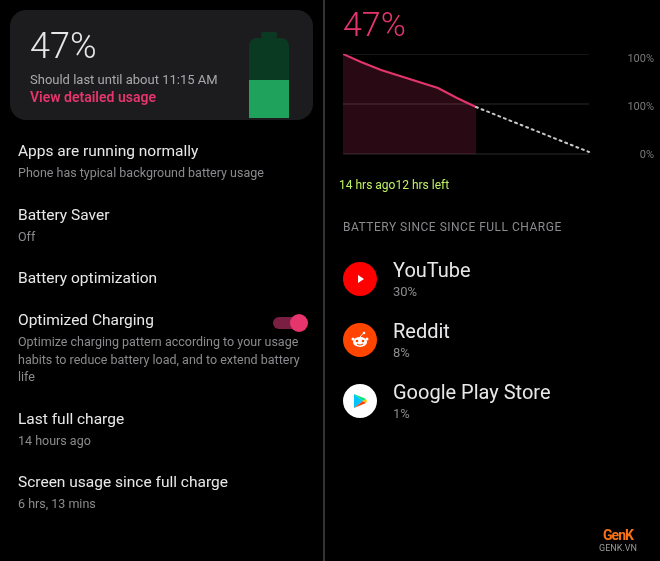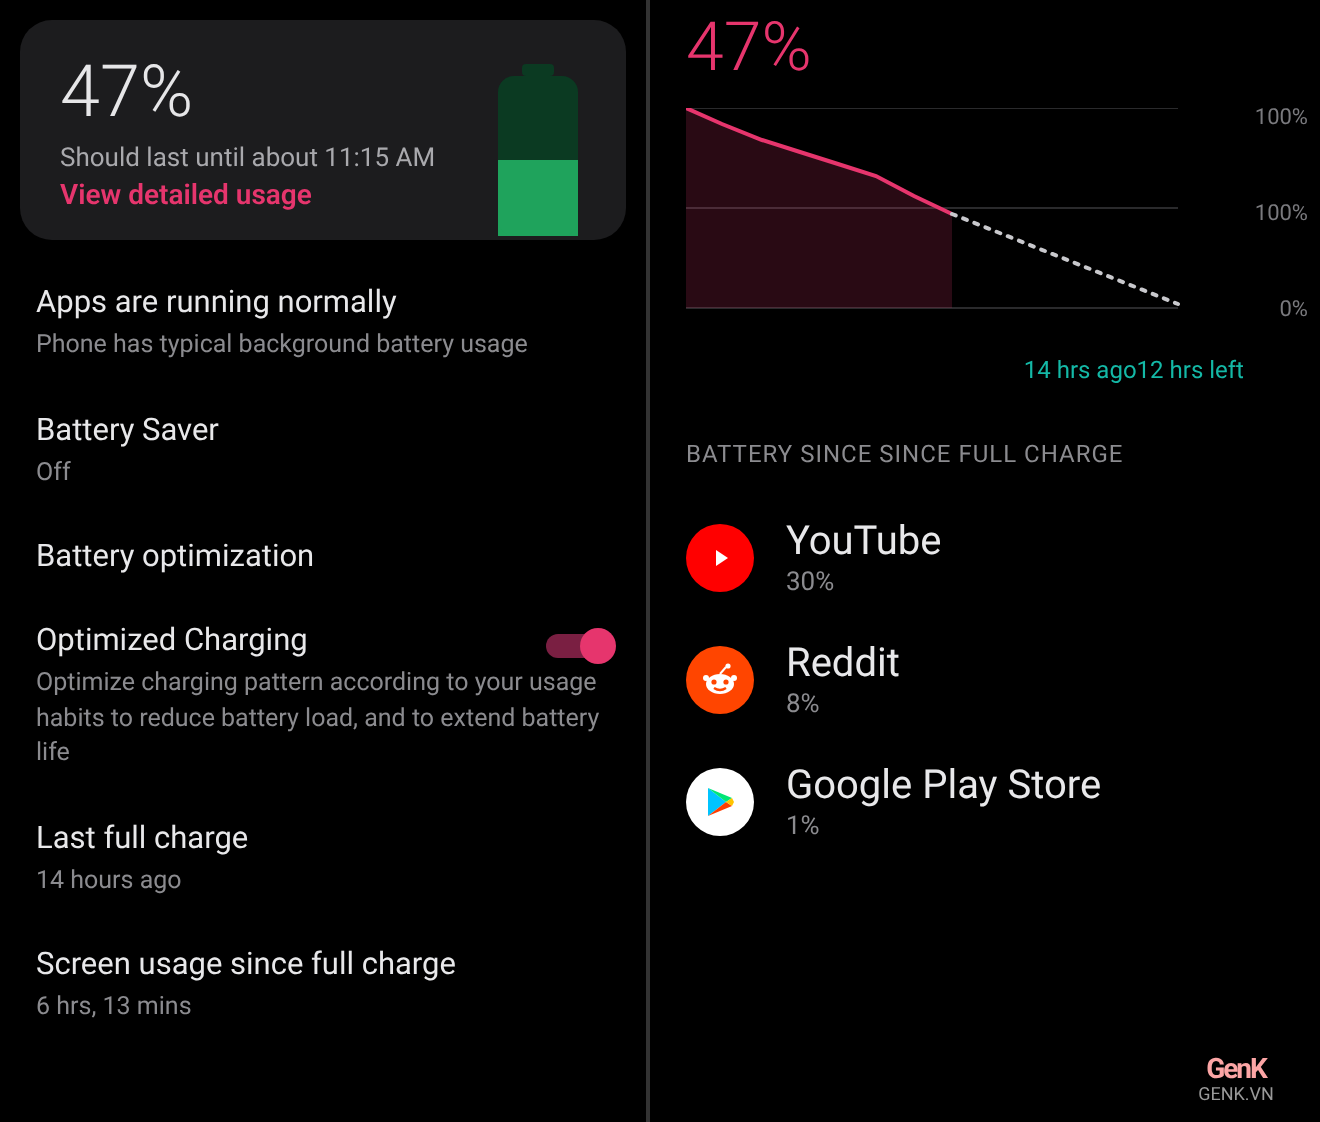--- a/index.html
+++ b/index.html
@@ -78,24 +78,24 @@
   position: absolute;
   right: -2px;
   font-size: 11px;
   color: #7a7a7e;
 }
 .yl-100 { top: -2px; }
 .yl-50 { top: 46px; }
 .yl-0 { top: 94px; }
 .xlabels {
   display: flex;
-  justify-content: flex-end;
+  justify-content: flex-start;
   padding: 8px 38px 0 2px;
   font-size: 12px;
-  color: #14b8a6;
+  color: #bef264;
 }
 .section-hdr {
   font-size: 12px;
   color: #8b8b8f;
   letter-spacing: 0.5px;
   padding: 28px 6px 14px 6px;
 }
 .app-row {
   display: flex;
   align-items: center;
@@ -123,21 +123,21 @@
   height: 30px;
   background: rgba(0,0,0,0.6);
   border-radius: 4px;
   display: flex;
   flex-direction: column;
   align-items: center;
   justify-content: center;
   font-size: 9px;
   color: #999;
 }
-.watermark .wm-logo { font-size: 14px; font-weight: 700; color: #fca5a5; letter-spacing: -1px; }
+.watermark .wm-logo { font-size: 14px; font-weight: 700; color: #f97316; letter-spacing: -1px; }
 </style>
 </head>
 <body>
 
 <div class="panel panel-left">
   <div class="card">
     <div class="pct-big">47%</div>
     <div class="until">Should last until about 11:15 AM</div>
     <div class="battery-icon">
       <svg width="48" height="88" viewBox="0 0 48 88">

